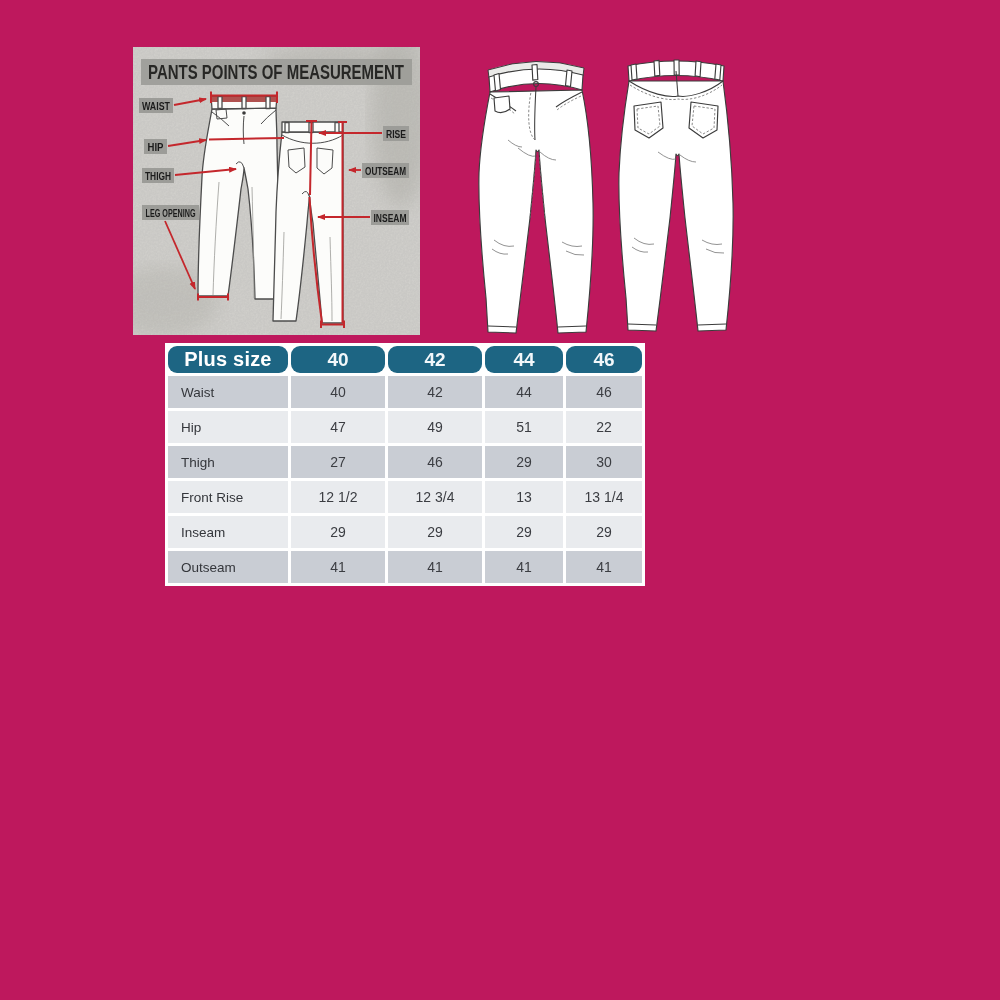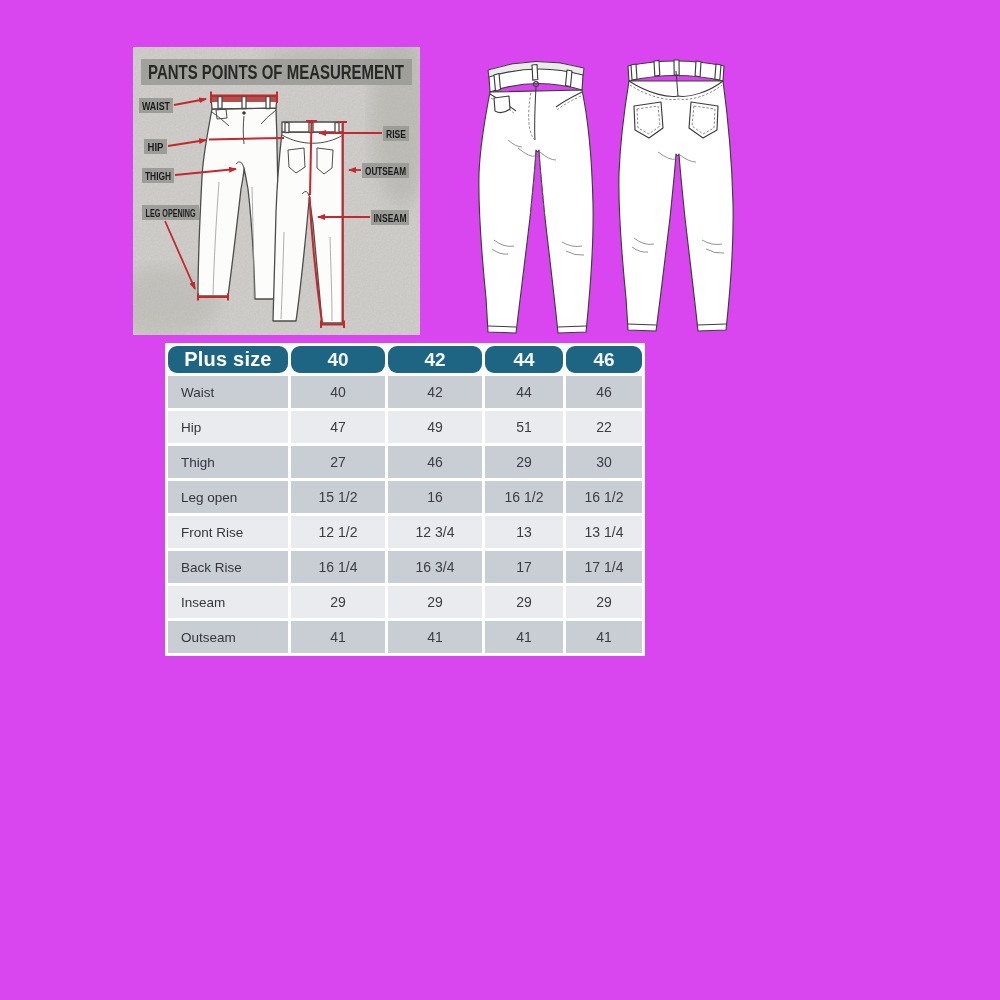--- a/index.html
+++ b/index.html
@@ -1,21 +1,21 @@
 <!DOCTYPE html>
 <html style="--header-bg: #1d6583; --header-text: #f2f7fa; --row-dark: #c9cdd4; --row-light: #e9ebee; --cell-text: #3b3d42; --red: #c4272c; --red-dark: #a23330; --panel-bg: #d8d7d3; --badge-bg: #9c9c98; --banner-bg: #a3a3a0; --ink: #232323; --sketch-line: #4c4c4c; --flat-line: #3c3c3c;"><head>
 <meta charset="utf-8">
 <style>
   :root{
     --header-bg:#1d6583; --header-text:#f2f7fa; --row-dark:#c9cdd4; --row-light:#e9ebee;
     --cell-text:#3b3d42; --red:#c4272c; --red-dark:#a23330; --panel-bg:#d8d7d3;
     --badge-bg:#9c9c98; --banner-bg:#a3a3a0; --ink:#232323; --sketch-line:#4c4c4c; --flat-line:#3c3c3c;
   }
   html,body{margin:0;padding:0;background:#ffffff;}
-  .page{position:relative;width:1000px;height:1000px;background:#d946ef;overflow:hidden;
+  .page{position:relative;width:1000px;height:1000px;background:#be185d;overflow:hidden;
         font-family:"Liberation Sans", sans-serif;}
   .pom-panel{position:absolute;left:133px;top:47px;width:287px;height:288px;}
   .flats{position:absolute;left:466px;top:40px;width:278px;height:300px;}
   .size-chart{position:absolute;left:165px;top:343px;}
   table{border-collapse:separate;border-spacing:3px;background:#ffffff;}
   th,td{font-family:"Liberation Sans", sans-serif;}
   th{background:var(--header-bg);color:var(--header-text);height:25px;font-weight:700;border-radius:9px;}
   th.main{width:118px;font-size:20px;letter-spacing:.2px;color:#ffffff;}
   th.size{font-size:19px;}
   .w1{width:92px}.w2{width:92px}.w3{width:76px}.w4{width:74px}
@@ -220,41 +220,27 @@
           <td>51</td>
           <td>22</td>
         </tr>
         <tr class="dark">
           <td class="label">Thigh</td>
           <td>27</td>
           <td>46</td>
           <td>29</td>
           <td>30</td>
         </tr>
-        <tr class="dark">
-          <td class="label">Leg open</td>
-          <td>15 1/2</td>
-          <td>16</td>
-          <td>16 1/2</td>
-          <td>16 1/2</td>
-        </tr>
         <tr class="light">
           <td class="label">Front Rise</td>
           <td>12 1/2</td>
           <td>12 3/4</td>
           <td>13</td>
           <td>13 1/4</td>
         </tr>
-        <tr class="dark">
-          <td class="label">Back Rise</td>
-          <td>16 1/4</td>
-          <td>16 3/4</td>
-          <td>17</td>
-          <td>17 1/4</td>
-        </tr>
         <tr class="light">
           <td class="label">Inseam</td>
           <td>29</td>
           <td>29</td>
           <td>29</td>
           <td>29</td>
         </tr>
         <tr class="dark">
           <td class="label">Outseam</td>
           <td>41</td>

